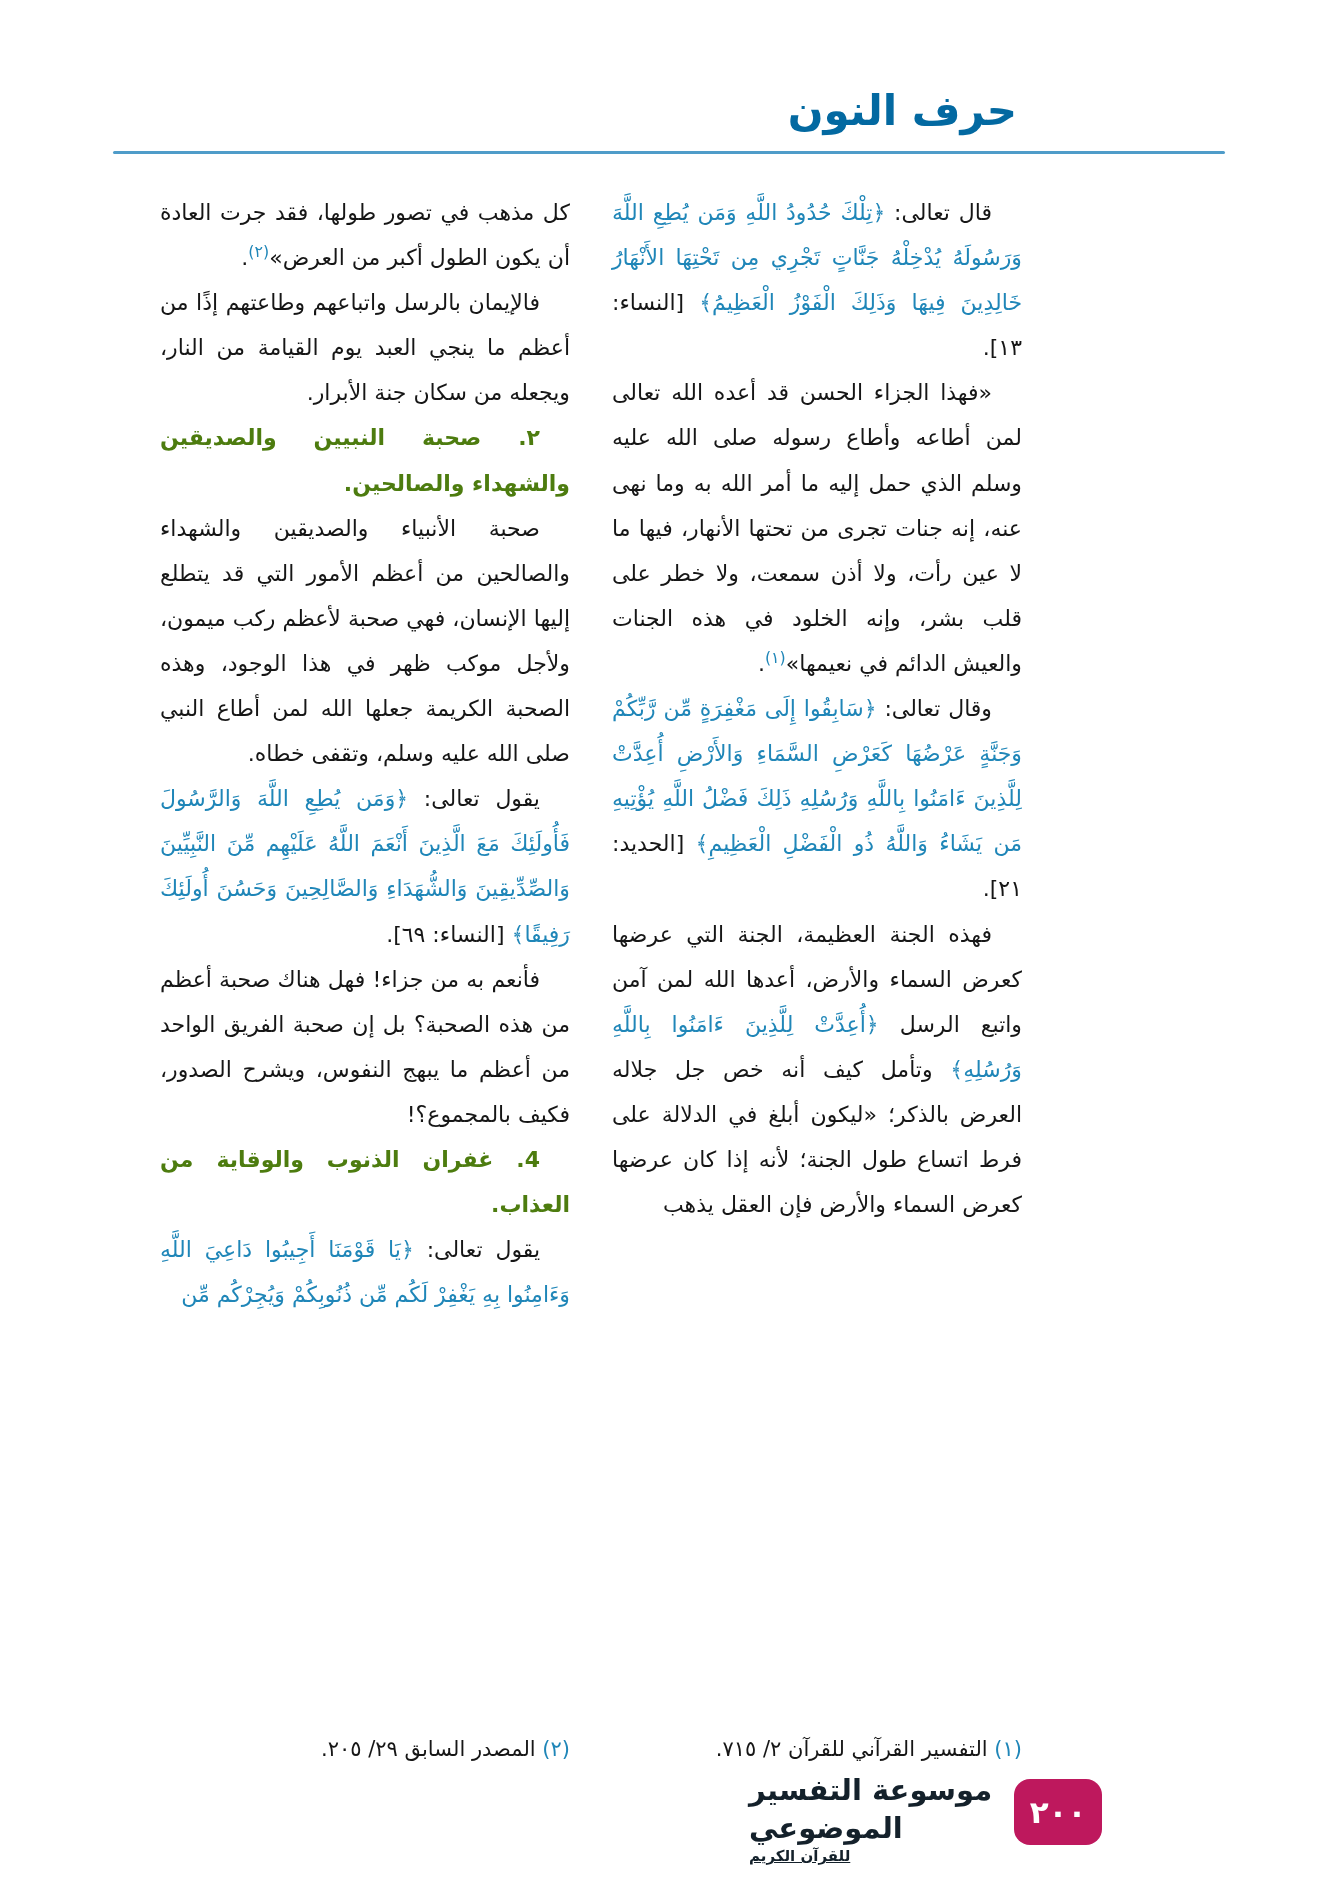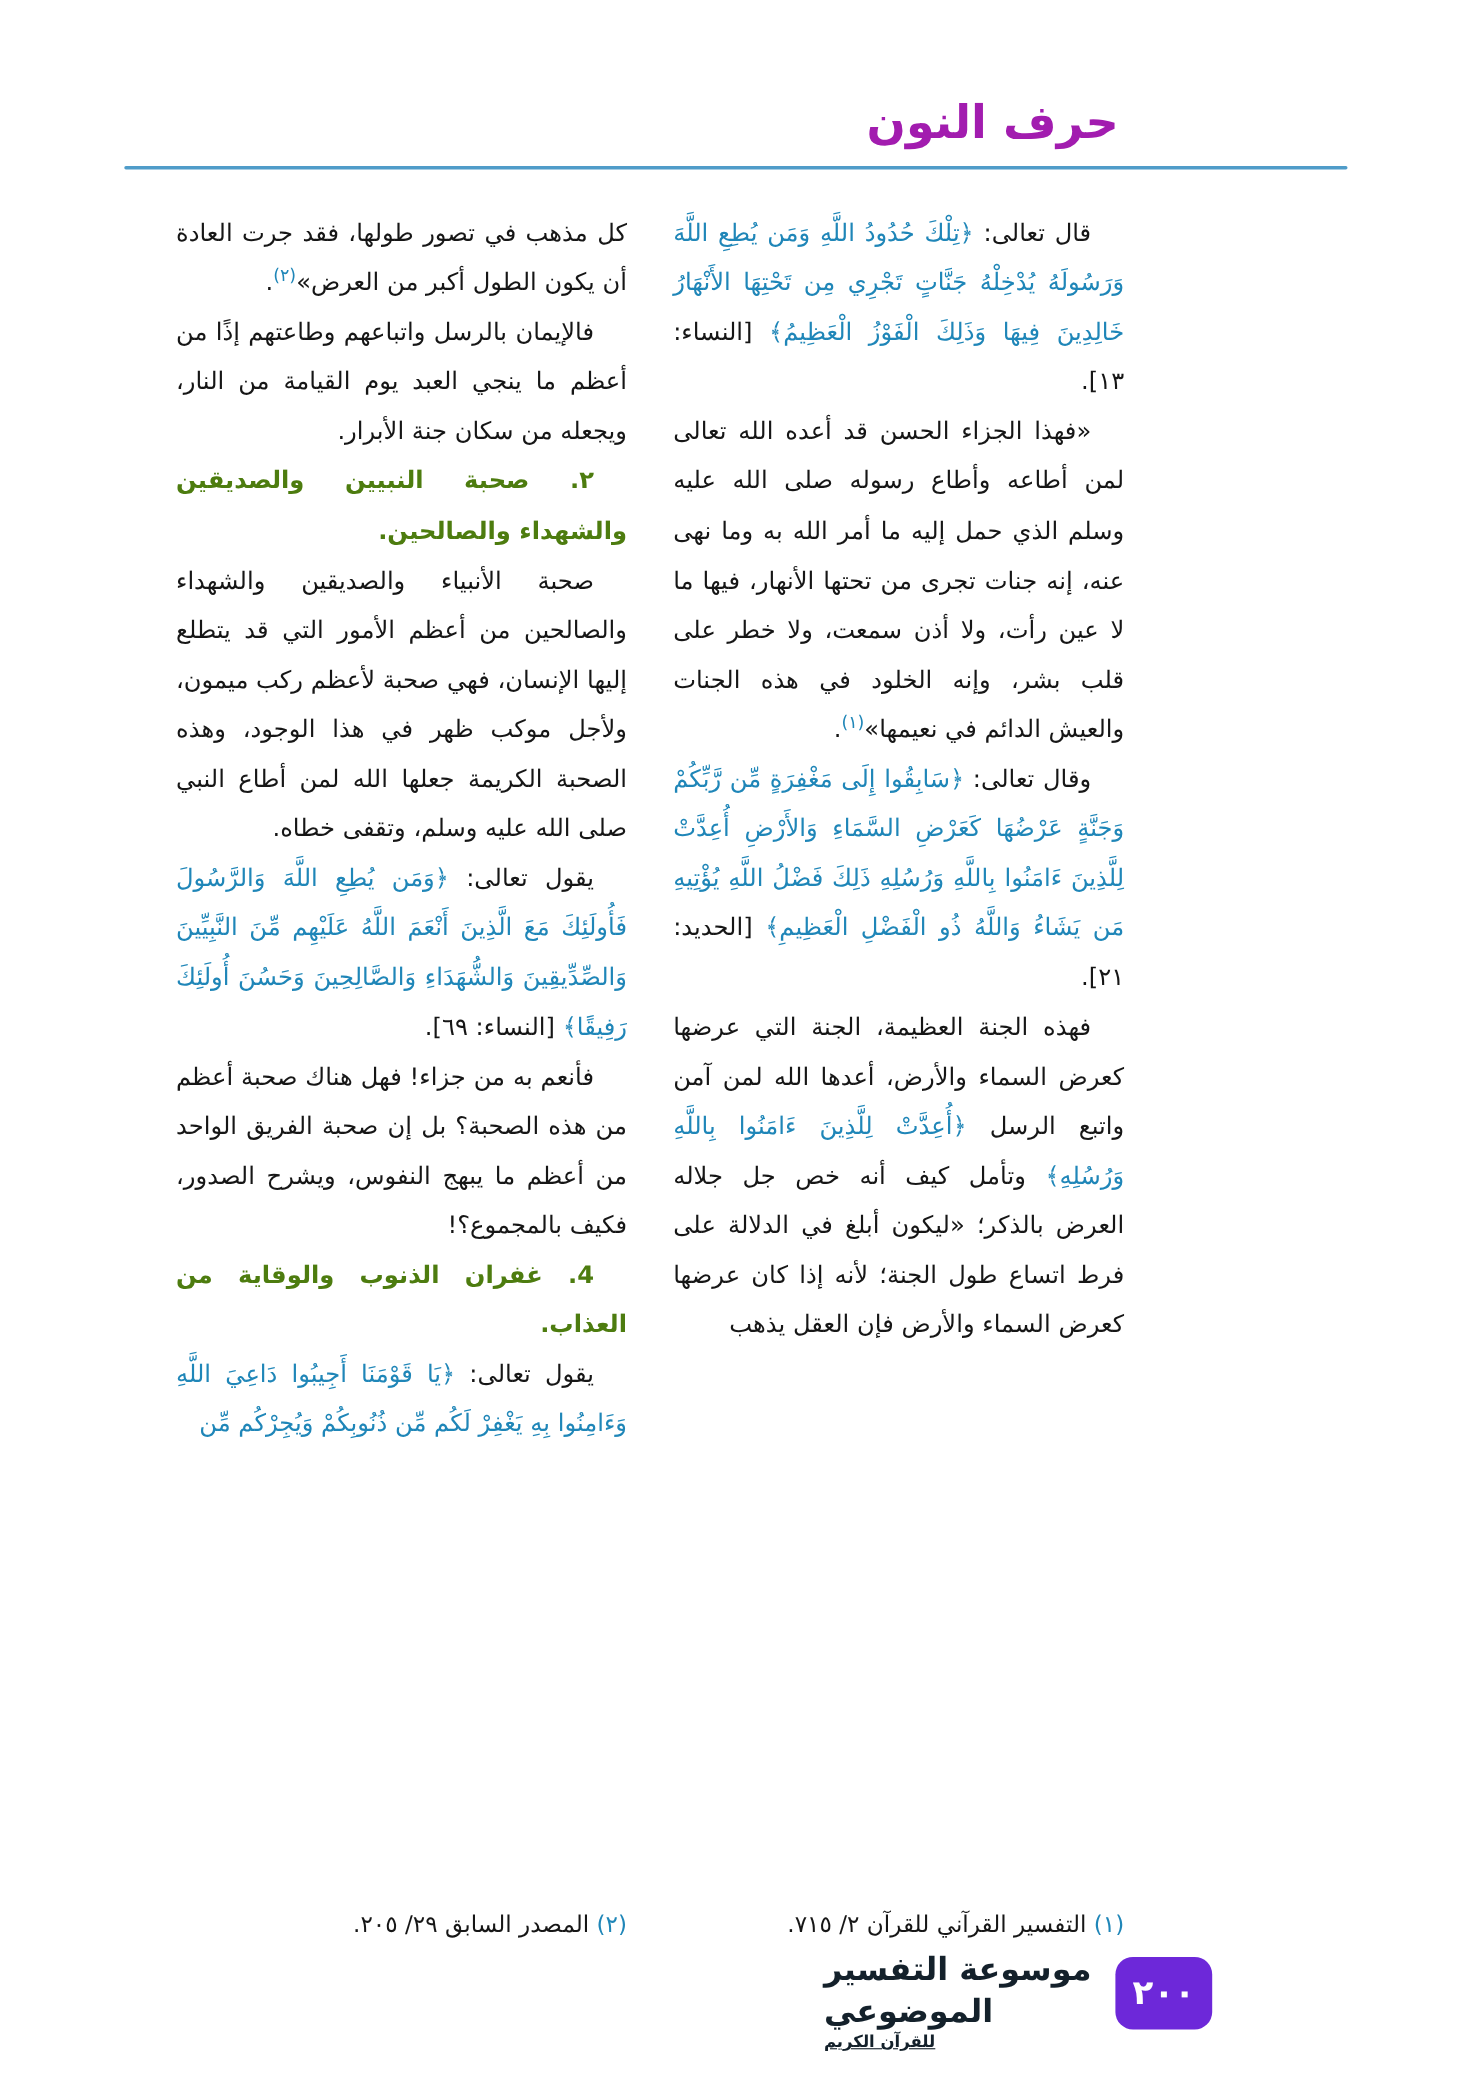--- a/index.html
+++ b/index.html
@@ -8,21 +8,21 @@
     position:relative;
     background:#ffffff;
     color:#161616;
     font-family:"DejaVu Sans", sans-serif;
     direction:rtl;
     overflow:hidden;
   }
   
   .chapter-title{
     position:absolute; top:86px; right:322px;
-    color:#a21caf; font-size:42px; font-weight:bold;
+    color:#0369a1; font-size:42px; font-weight:bold;
     letter-spacing:1px;
   }
   .header-rule{
     position:absolute; top:151px; left:113px;
     width:1112px; height:3px;
     background:#4f9cc9; border-radius:2px;
   }
   
   .columns{
     position:absolute; top:190px; right:317px;
@@ -60,21 +60,21 @@
   
   .logo{
     position:absolute; top:1772px; right:340px;
     width:250px; text-align:left; color:#14212b;
   }
   .logo-line1{ font-size:29px; font-weight:bold; line-height:1.3; }
   .logo-line2{ font-size:15px; font-weight:bold; letter-spacing:2px;text-decoration:underline; }
   .page-badge{
     position:absolute; top:1779px; right:237px;
     width:88px; height:66px;
-    background:#6d28d9; border-radius:16px;
+    background:#be185d; border-radius:16px;
     display:flex; align-items:center; justify-content:center;
     color:#ffffff; font-size:31px; font-weight:bold;margin-left:31px;
   }
 </style>
 </head>
 <body>
 
 <header>
   <div class="chapter-title">حرف النون</div>
   <div class="header-rule"></div>

